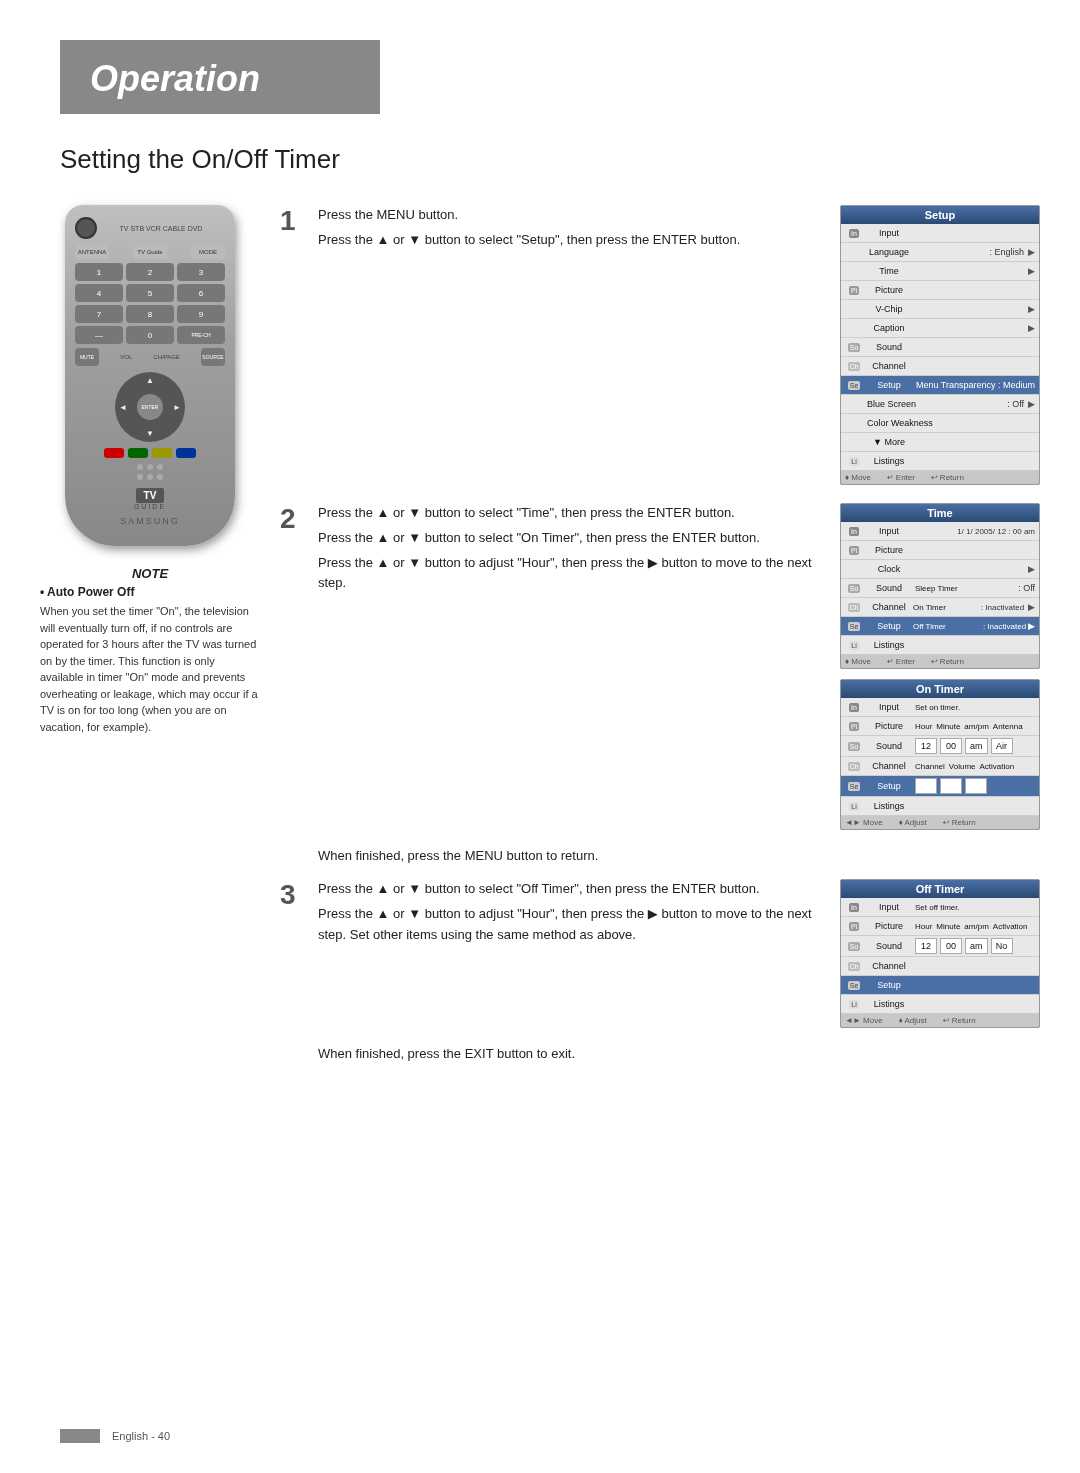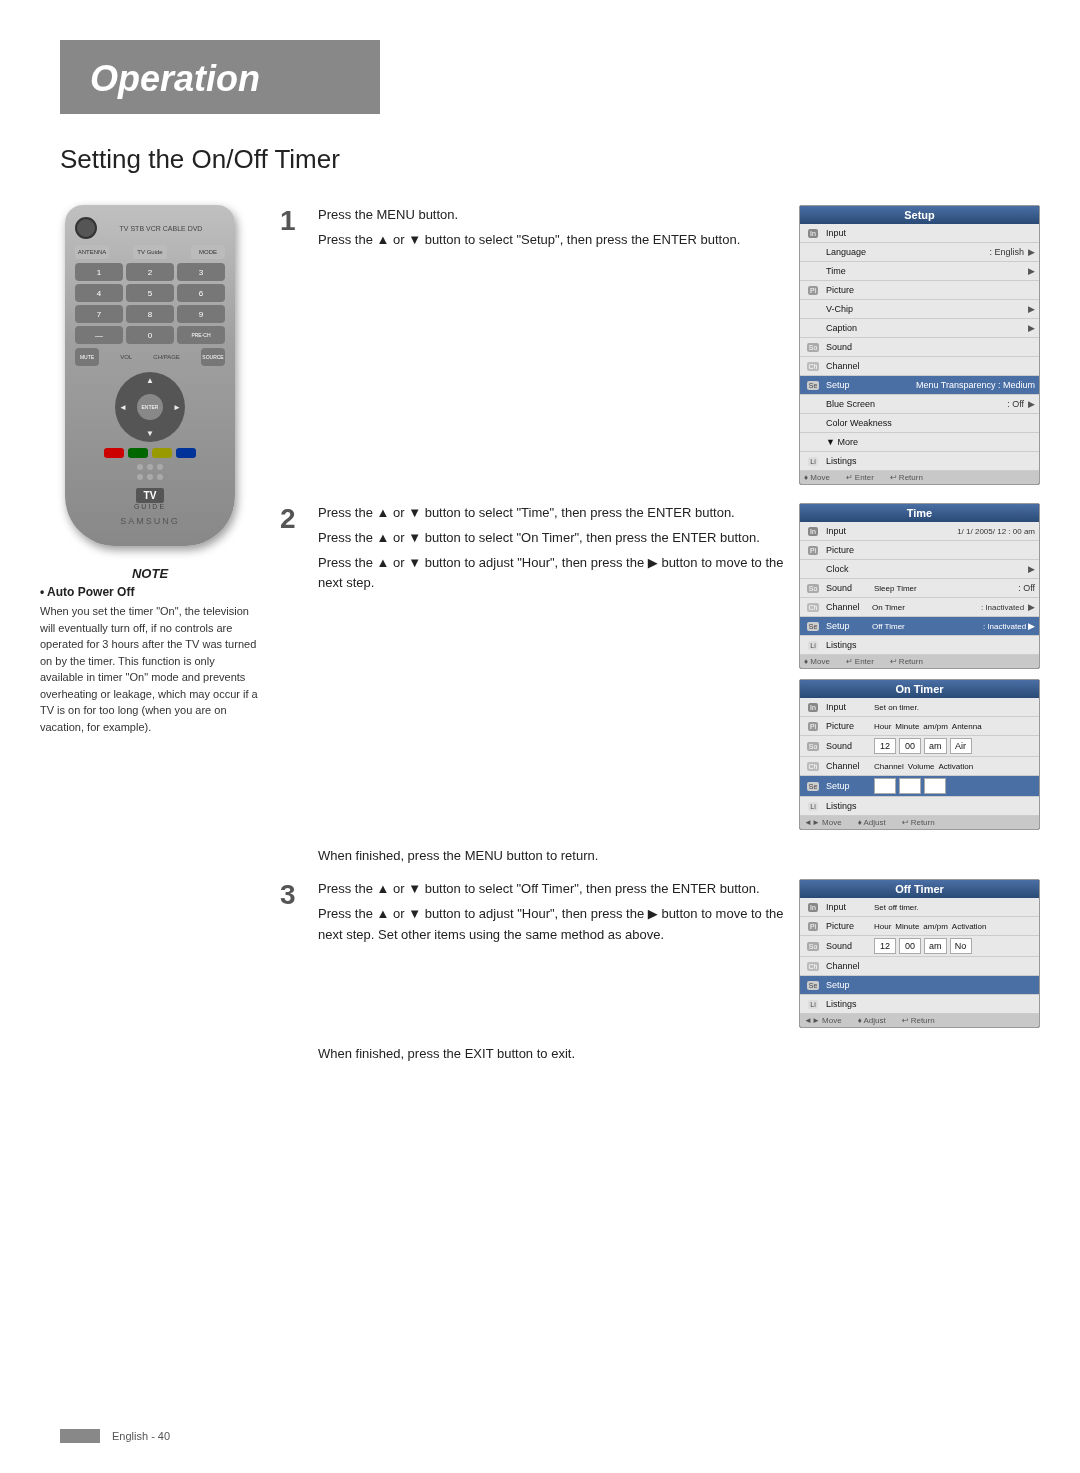--- a/index.html
+++ b/index.html
@@ -261,21 +261,21 @@
     .step-text {
       flex: 1;
       font-size: 13px;
       line-height: 1.6;
       color: #222;
     }
     .step-text p { margin-bottom: 4px; }
 
     
     .tv-screen {
-      width: 241px;
+      width: 200px;
       border: 1px solid #999;
       background: #1a1a2e;
       border-radius: 2px;
       font-size: 10px;
       overflow: hidden;
       flex-shrink: 0;
     }
     .tv-screen-title {
       background: linear-gradient(to bottom, #4a6fa5, #2a4a75);
       color: #fff;
@@ -307,21 +307,21 @@
       justify-content: center;
       margin-right: 4px;
       flex-shrink: 0;
     }
     .icon-input { background: #888; color: #fff; font-size: 7px; border-radius: 2px; padding: 1px 2px; }
     .icon-picture { background: #999; color: #fff; font-size: 7px; border-radius: 2px; padding: 1px 2px; }
     .icon-sound { background: #aaa; color: #fff; font-size: 7px; border-radius: 2px; padding: 1px 2px; }
     .icon-channel { background: #bbb; color: #fff; font-size: 7px; border-radius: 2px; padding: 1px 2px; }
     .icon-setup { background: #ccc; color: #444; font-size: 7px; border-radius: 2px; padding: 1px 2px; }
     .icon-listings { background: #ddd; color: #444; font-size: 7px; border-radius: 2px; padding: 1px 2px; }
-    .tv-menu-label { flex-shrink: 0; min-width: 44px; }
+    .tv-menu-label { flex-shrink: 0; min-width: 44px; text-align: center; }
     .tv-menu-value { color: #333; margin-left: auto; font-size: 9px; }
     .tv-menu-arrow { margin-left: 4px; color: #555; }
     .tv-menu-footer {
       background: #c8c8c8;
       display: flex;
       gap: 16px;
       padding: 2px 4px;
       font-size: 8px;
       color: #555;
     }

